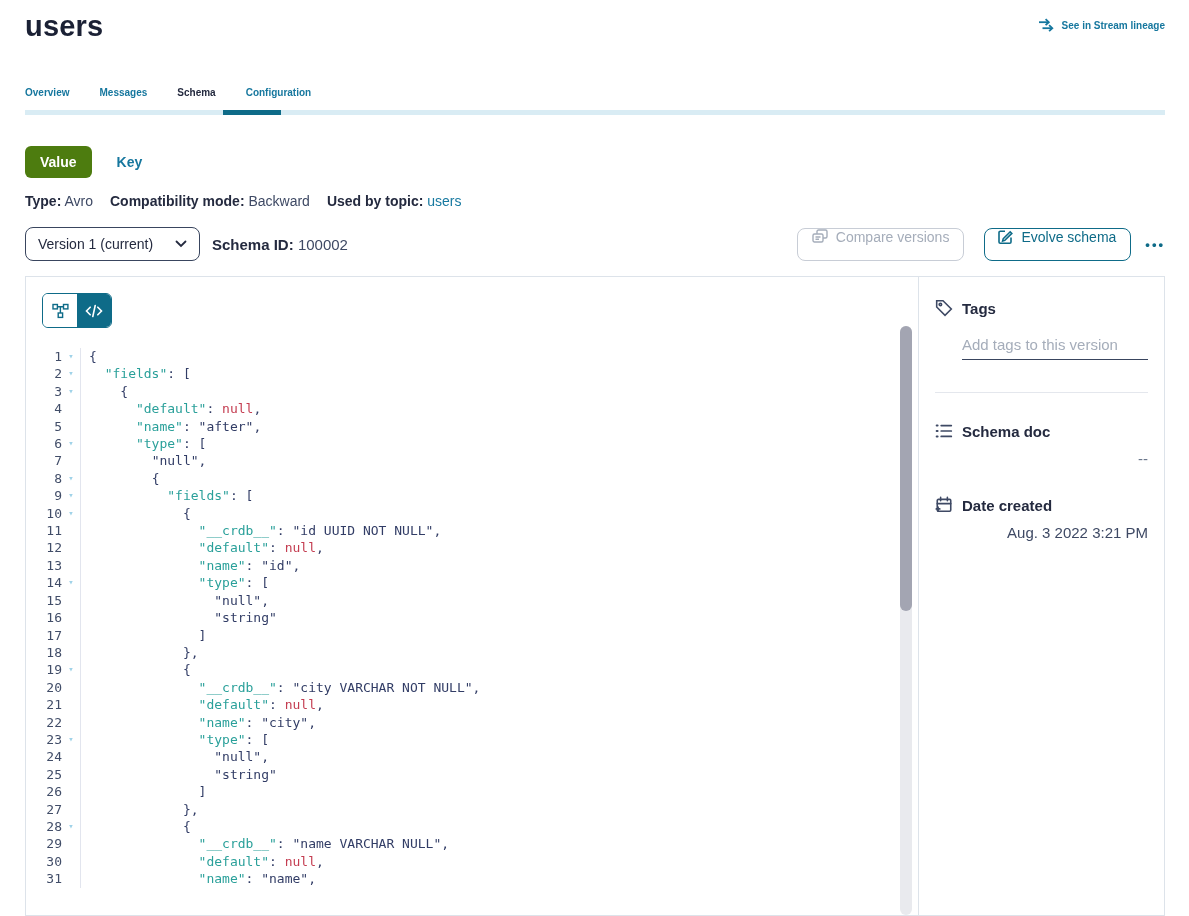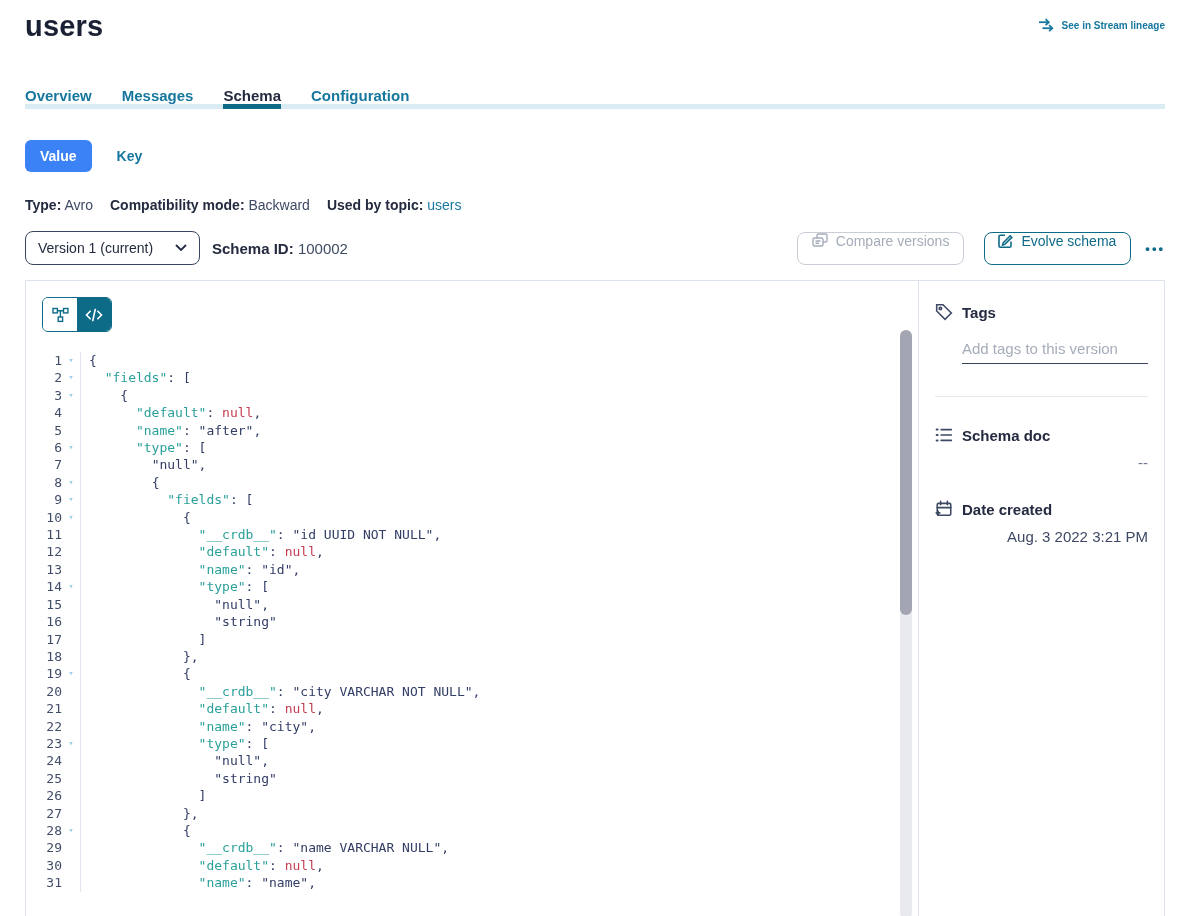--- a/index.html
+++ b/index.html
@@ -9,34 +9,34 @@
 
   
   .topbar { display:flex; justify-content:space-between; align-items:flex-start; }
   .page-title { font-size:29px; font-weight:700; color:#1b2135; letter-spacing:.2px; }
   .lineage-link { display:flex; align-items:center; gap:7px; color:#16779e;
     font-size:10px; font-weight:700; margin-top:8px; cursor:pointer; }
 
   
   .tabs-wrap { margin-top:44px; position:relative; }
   .tabs { display:flex; gap:30px; }
-  .tab { font-size:15px; font-weight:600; color:#16779e; padding-bottom:0; cursor:pointer; }
+  .tab { font-size:10px; font-weight:600; color:#16779e; padding-bottom:12px; cursor:pointer; }
   .tab.active { color:#242a3f; }
   .tab-strip { height:5px; background:#d9ecf4; width:100%; position:relative; }
   .tab-indicator { position:absolute; top:0; height:5px; background:#0e6b88; }
 
   
   .vk-row { margin-top:31px; display:flex; align-items:center; }
-  .value-btn { background:#3b82f6; color:#fff; font-size:14px; font-weight:600;
+  .value-btn { background:#4d7c0f; color:#fff; font-size:14px; font-weight:600;
     border:none; border-radius:6px; padding:8px 15px; cursor:pointer; }
   .key-btn { background:none; border:none; color:#16779e; font-size:14px; font-weight:600;
     margin-left:25px; cursor:pointer; }
 
   
-  .meta-row { margin-top:25px; font-size:14px; display:flex; gap:17px; }
+  .meta-row { margin-top:15px; font-size:14px; display:flex; gap:17px; }
   .meta-item b { color:#242a3f; font-weight:700; }
   .meta-item span { color:#3e4964; }
   .meta-item a { color:#1779a0; text-decoration:none; cursor:pointer; }
 
   
   .version-bar { margin-top:18px; display:flex; align-items:center; }
   .version-select { display:flex; align-items:center; justify-content:space-between;
     width:175px; height:34px; border:1px solid #39455e; border-radius:8px;
     padding:0 12px; font-size:14px; color:#242a3f; cursor:pointer; background:#fff; }
   .schema-id { margin-left:12px; font-size:15px; }

